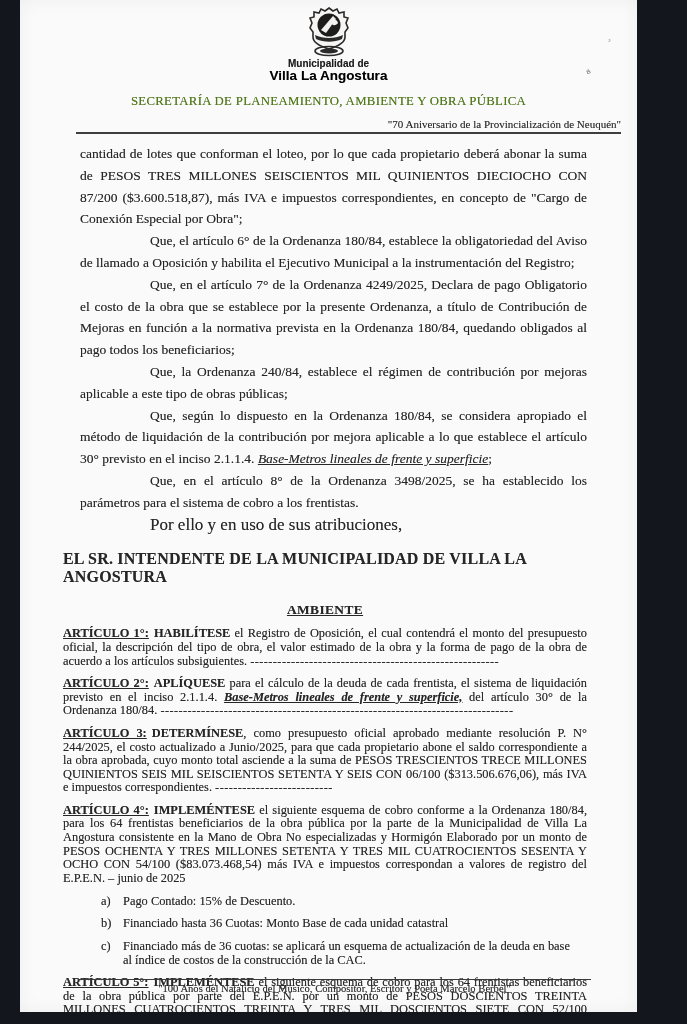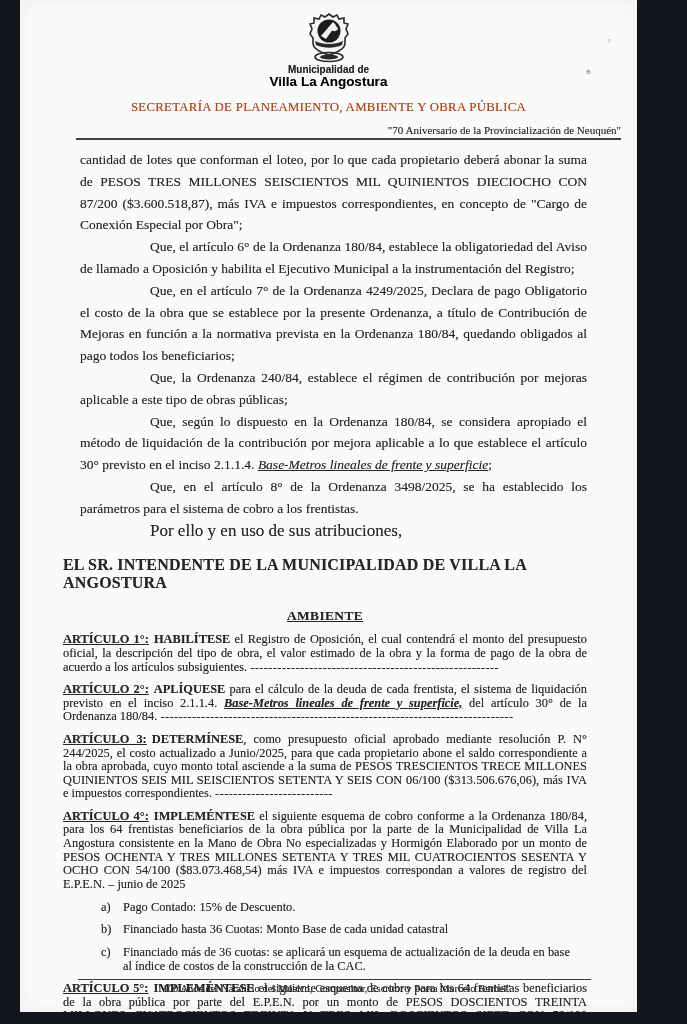--- a/index.html
+++ b/index.html
@@ -9,25 +9,25 @@
     font-family:"Liberation Serif", serif;
   }
   .page{
     position:absolute;left:20px;top:0;width:617px;height:1012px;
     background:#fbfafa;color:#262626;overflow:hidden;
     box-shadow:inset 0 0 18px rgba(0,0,0,0.05);
   }
   .page *{text-shadow:0 0 0.5px rgba(45,45,45,0.45);}
 
   
-  .hdr{ text-align:center; padding-top:12px; }
+  .hdr{ text-align:center; padding-top:6px; }
   .crest{ display:block; margin:0 auto; }
   .org1{ font-family:"Liberation Sans",sans-serif; font-weight:bold; font-size:10px; line-height:11px; color:#1d1d1d;}
   .org2{ font-family:"Liberation Sans",sans-serif; font-weight:bold; font-size:13.5px; line-height:14px; color:#000000;}
-  .secretariat{ font-size:12.8px; margin-top:11px; letter-spacing:0.3px; color:#c2410c;}
+  .secretariat{ font-size:12.8px; margin-top:11px; letter-spacing:0.3px; color:#4d7c0f;}
   .motto-rule{
     margin:9px 16px 0 56px; border-bottom:2px solid #3e3e40;
     text-align:right; font-size:11px; padding-bottom:2px; color:#2b2b2b;
   }
 
   
   .doc{ padding:9px 50px 0 43px; }
   .pre{ margin:0 0 0 17px; font-size:13.5px; line-height:21.8px; text-align:justify; }
   .pre.ind{ text-indent:70px; }
   .porello{ margin:0 0 0 17px; font-size:17px; line-height:21.8px; text-indent:70px; }

